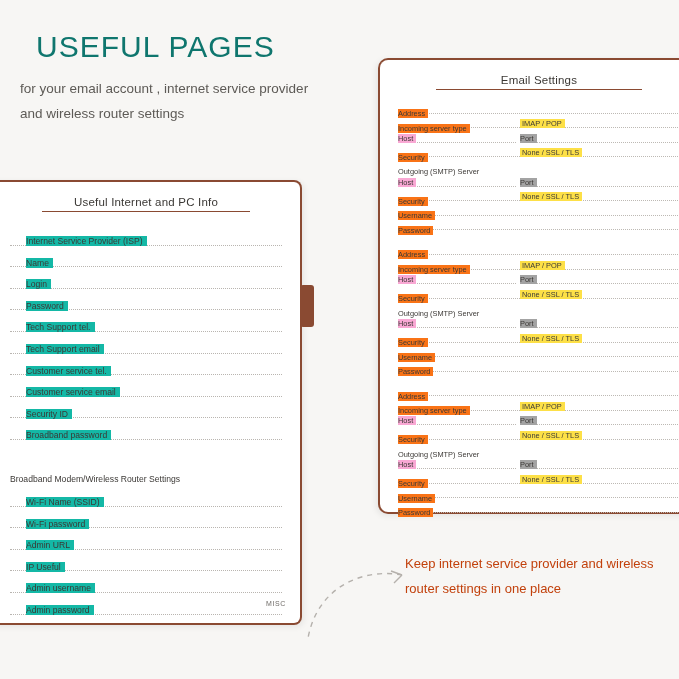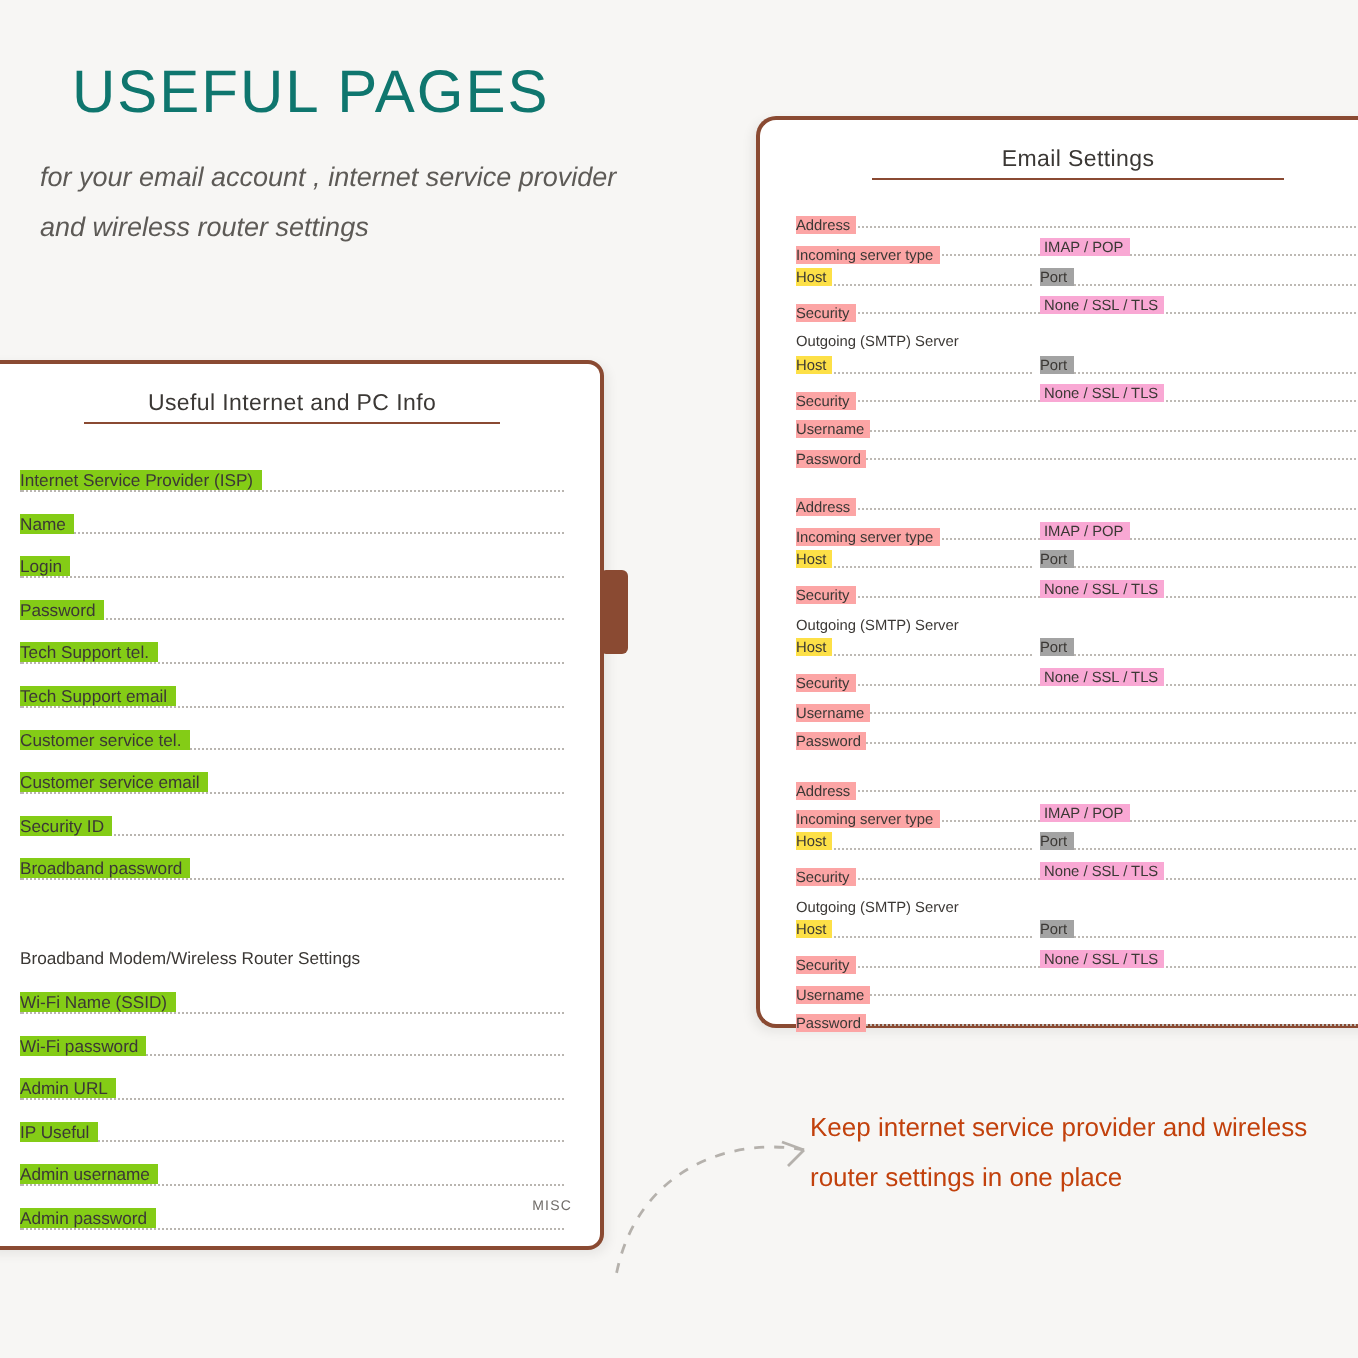--- a/index.html
+++ b/index.html
@@ -29,21 +29,20 @@
     font-weight: normal;
     margin: 0 0 14px 16px;
     line-height: 1.1;
   }
   .headline .subtitle {
     font-size: 13.5px;
     color: #5d5a56;
     line-height: 1.85;
     margin: 0;
     max-width: 300px;
-    font-style: italic;
   }
 
   
   .page {
     position: absolute;
     background: #ffffff;
     border: 2px solid #8a4a32;
     box-sizing: border-box;
   }
 
@@ -112,24 +111,25 @@
   }
   .row {
     position: relative;
     height: 21.6px;
   }
   .row .label {
     font-size: 8.6px;
     color: #3b3835;
     position: relative;
     z-index: 2;
-    background: #84cc16;
+    background: #14b8a6;
     padding-right: 4px;
     display: inline-block;
     line-height: 10px;
+    margin-left: 16px;
   }
   .row .dots {
     position: absolute;
     left: 0;
     right: 0;
     bottom: 6px;
     border-bottom: 1px dotted #b9b5b0;
     z-index: 1;
   }
   .spacer-row { height: 22px; }
@@ -156,42 +156,42 @@
   }
   .email-group { margin-bottom: 10px; }
 
   .erow {
     position: relative;
     height: 14.6px;
   }
   .erow .elabel {
     font-size: 7.4px;
     color: #3b3835;
-    background: #fca5a5;
+    background: #f97316;
     position: relative;
     z-index: 2;
     padding-right: 3px;
     display: inline-block;
     line-height: 9px;
   }
   .erow .edots {
     position: absolute;
     left: 0;
     right: 0;
     bottom: 3px;
     border-bottom: 1px dotted #bdb9b4;
     z-index: 1;
   }
   .erow .evalue {
     position: absolute;
     left: 122px;
     bottom: 3px;
     font-size: 7.4px;
     color: #3b3835;
-    background: #f9a8d4;
+    background: #fde047;
     z-index: 3;
     padding: 0 3px 0 2px;
     line-height: 9px;
   }
   
   .erow.split .col-a {
     position: absolute;
     left: 0;
     width: 118px;
     bottom: 3px;
@@ -202,21 +202,21 @@
     left: 122px;
     right: 0;
     bottom: 3px;
     border-bottom: 1px dotted #bdb9b4;
   }
   .erow.split .lbl-a {
     position: absolute;
     left: 0;
     bottom: 3px;
     font-size: 7.4px;
-    background: #fde047;
+    background: #f9a8d4;
     color: #3b3835;
     z-index: 3;
     padding-right: 3px;
     line-height: 9px;
   }
   .erow.split .lbl-b {
     position: absolute;
     left: 122px;
     bottom: 3px;
     font-size: 7.4px;

